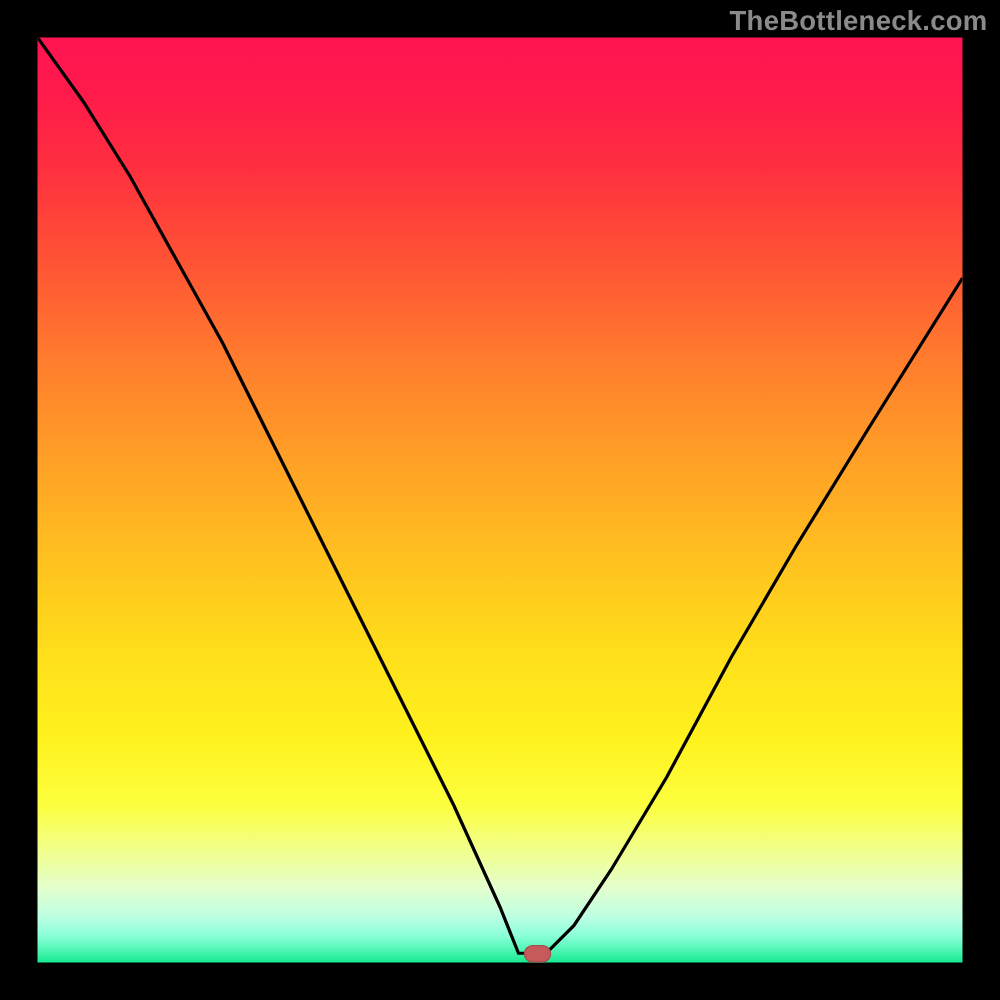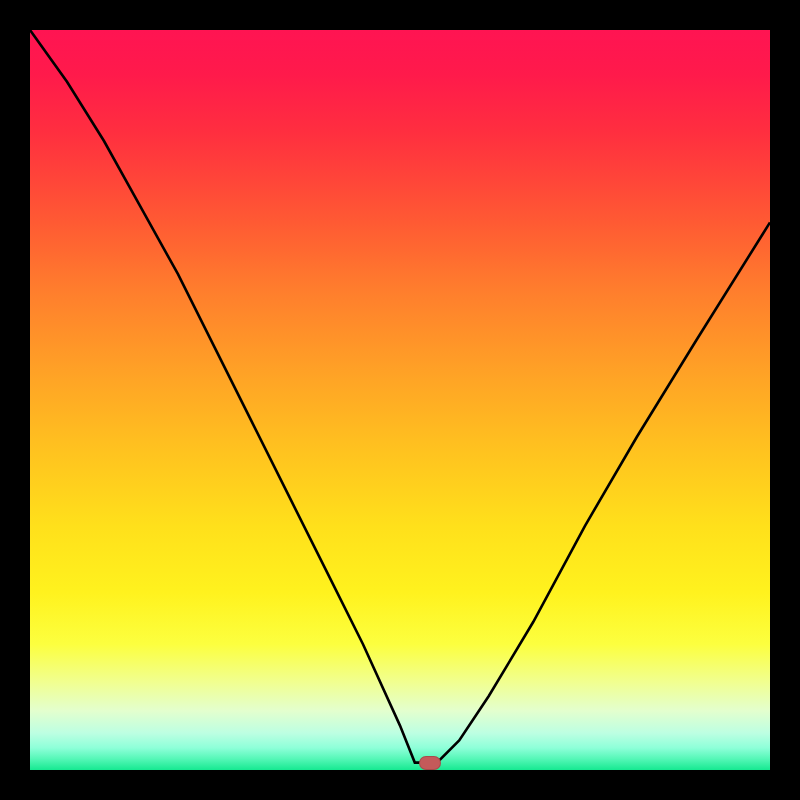--- a/index.html
+++ b/index.html
@@ -74,20 +74,21 @@
     height: 14px;
     border-radius: 7px;
     background: #c45a5a;
     box-shadow: 0 0 0 1px rgba(0,0,0,0.15) inset;
   }
 </style>
 </head>
 <body>
 
 <div class="frame">
+  <div class="watermark">TheBottleneck.com</div>
 
   <div class="plot">
     <div class="gradient"></div>
     <svg class="curve" viewBox="0 0 740 740" preserveAspectRatio="none">
       <path id="curve-path" d="M0.0,0.0 L37.0,51.8 L74.0,111.0 L111.0,177.6 L148.0,244.2 L185.0,318.2 L222.0,392.2 L259.0,466.2 L296.0,540.2 L333.0,614.2 L370.0,695.6 L384.8,732.6 L407.0,732.6 L429.2,710.4 L458.8,666.0 L503.2,592.0 L555.0,495.8 L606.8,407.0 L666.0,310.8 L740.0,192.4" fill="none" stroke="#000" stroke-width="2.6"></path>
     </svg>
     <div class="marker" id="optimal-marker" style="left: 388.6px; top: 725.6px;"></div>
   </div>
 </div>
 

